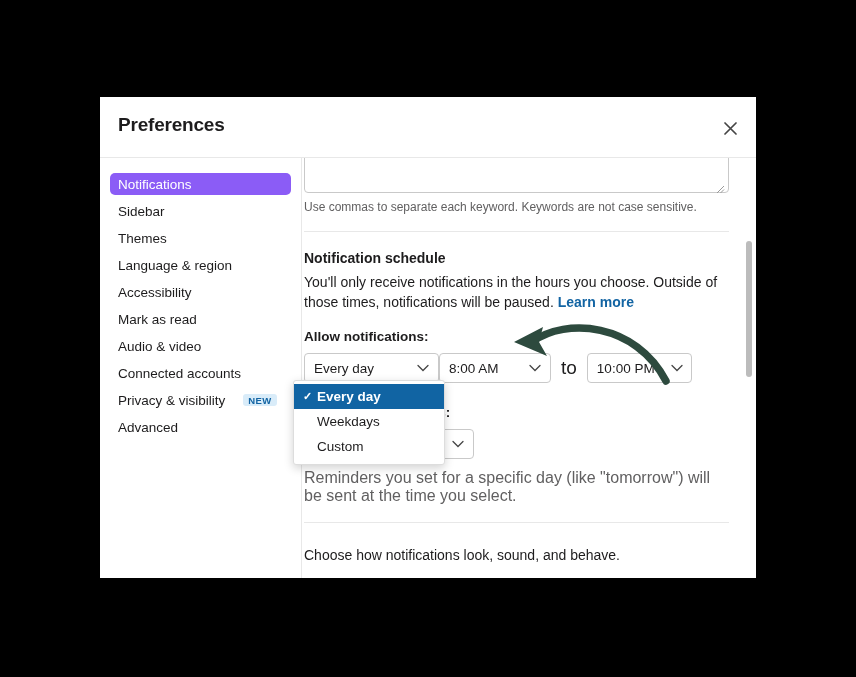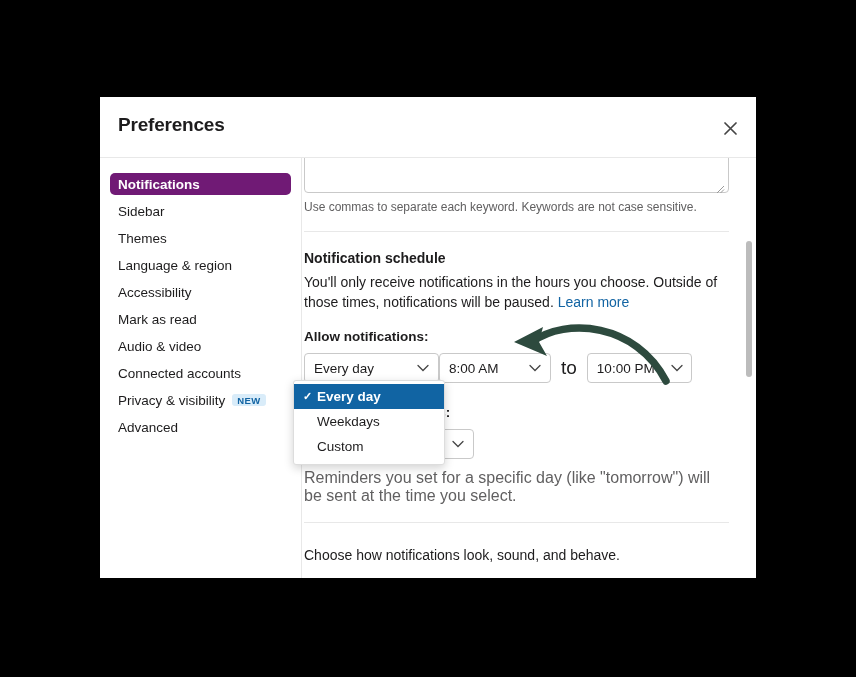--- a/index.html
+++ b/index.html
@@ -81,28 +81,28 @@
     height: 22px;
     margin: 0 10px 5px 10px;
     padding: 0 8px;
     border-radius: 5px;
     font-size: 13.5px;
     color: #1d1c1d;
     cursor: pointer;
     white-space: nowrap;
   }
   .nav-item.active {
-    background: #701a75;
+    background: #8b5cf6;
     color: #ffffff;
-    font-weight: bold;
+    font-weight: normal;
     text-align: right;
   }
   .nav-badge {
     display: inline-block;
-    margin-left: 7px;
+    margin-left: 18px;
     background: #d9ecf9;
     color: #1264a3;
     font-size: 9.5px;
     font-weight: bold;
     letter-spacing: 0.4px;
     padding: 2px 5px 1px 5px;
     border-radius: 3px;
     line-height: 1;
   }
 
@@ -158,20 +158,21 @@
     font-size: 14px;
     color: #1d1c1d;
     line-height: 1.4;
     margin-top: 7px;
     width: 415px;
   }
   .link {
     color: #1264a3;
     cursor: pointer;
     text-decoration: none;
+    font-weight: bold;
   }
   .field-label {
     font-size: 13.5px;
     font-weight: bold;
     color: #1d1c1d;
     margin-top: 17px;
   }
 
   
   .row {

